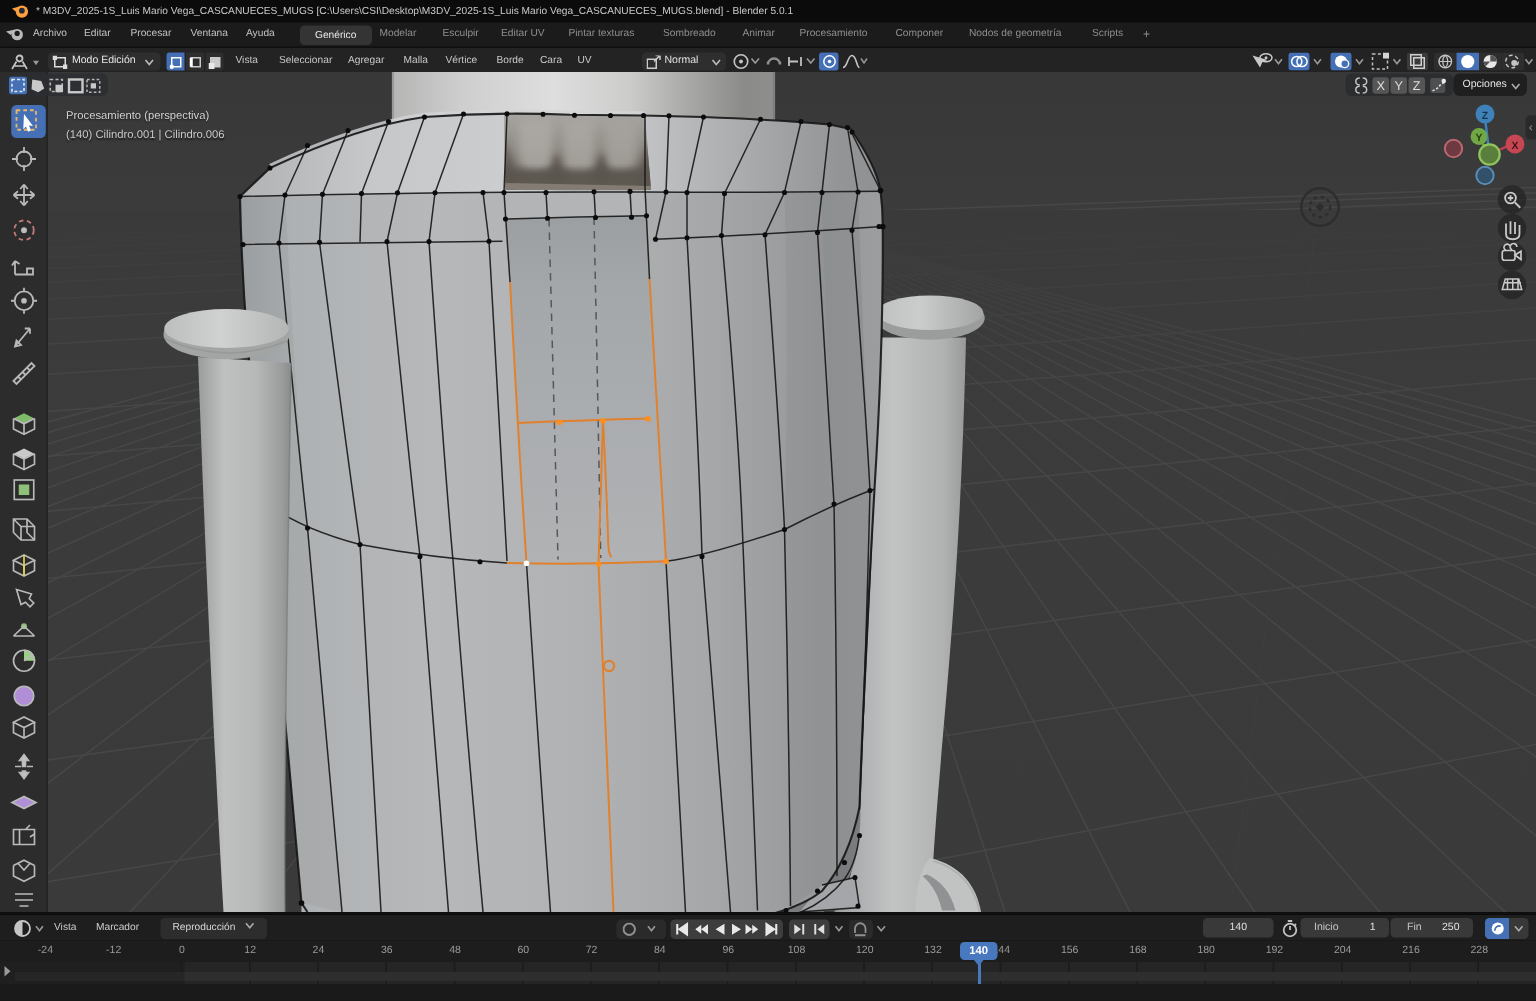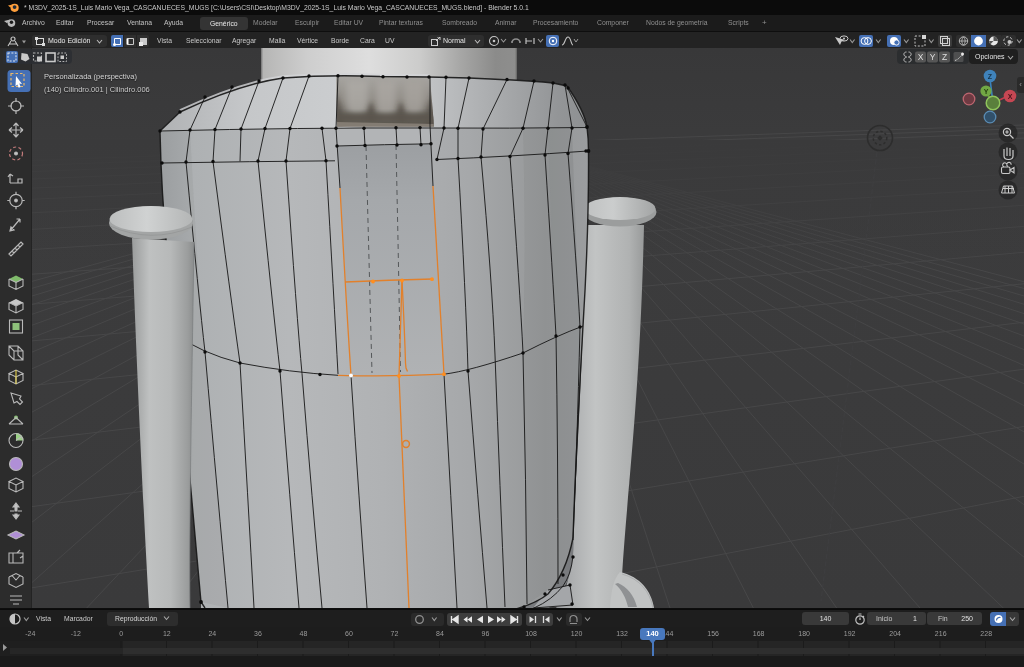--- a/index.html
+++ b/index.html
@@ -614,21 +614,21 @@
     <path d="M54,9.5 q3,-1 4.5,-3 q1.5,-2 4,-2.5" stroke="#e0e0e0" stroke-width="1" fill="none" stroke-dasharray="1.5,1.2"></path>
       <circle cx="61.5" cy="3" r="1.5" fill="#e8e8e8"></circle>
   </svg>
   <div class="abs" style="left:969px;top:0;width:49px;height:15px;background:#1f1f1f;border-radius:4px;color:#e4e4e4;font-size:7px;line-height:15px;text-align:left;padding-left:6px;box-sizing:border-box">Opciones
     <svg class="abs" style="right:4px;top:5.5px" width="7" height="5">
         <path d="M1,1 L3.5,4 L6,1" stroke="#aaa" stroke-width="1.1" fill="none"></path>
       </svg>
   </div>
 </div>
 
-<div class="abs" style="left:44px;top:72px;color:#d4d4d4;font-size:7.5px;text-shadow:0 1px 1px rgba(0,0,0,0.6)">Personalizada (perspectiva)</div>
+<div class="abs" style="left:44px;top:72px;color:#d4d4d4;font-size:7.5px;text-shadow:0 1px 1px rgba(0,0,0,0.6)">Procesamiento (perspectiva)</div>
 <div class="abs" style="left:44px;top:84.5px;color:#c9c9c9;font-size:7.5px;text-shadow:0 1px 1px rgba(0,0,0,0.6)">(140) Cilindro.001 | Cilindro.006</div>
 
 <svg class="abs" style="left:955px;top:62px" width="69" height="146" viewBox="0 0 69 146">
   <g stroke-width="1.6" fill="none">
     <path d="M38,41 L35,17" stroke="#3b83bd"></path>
     <path d="M38,41 L53,34" stroke="#c33e4e"></path>
     <path d="M38,41 L31,30" stroke="#6ba53c"></path>
   </g>
   <circle cx="35" cy="14" r="6.3" fill="#3f82ba"></circle>
     <text x="35" y="17" font-size="7" fill="#173349" text-anchor="middle" font-family="Liberation Sans" font-weight="bold">Z</text>

